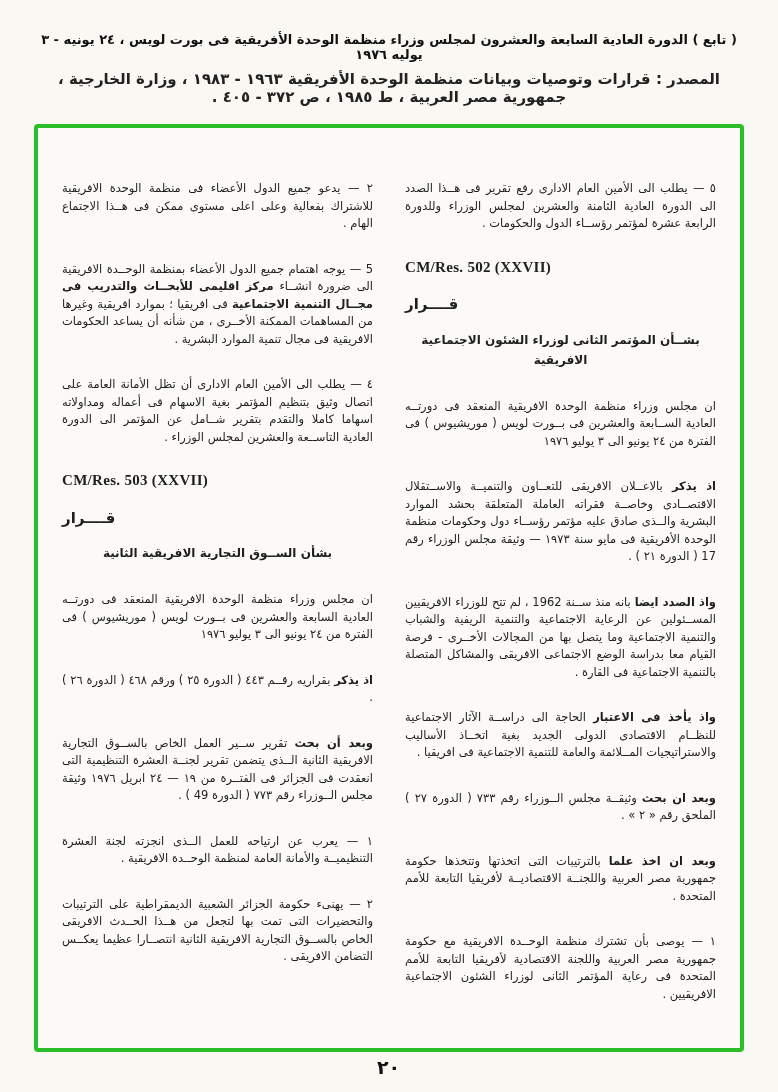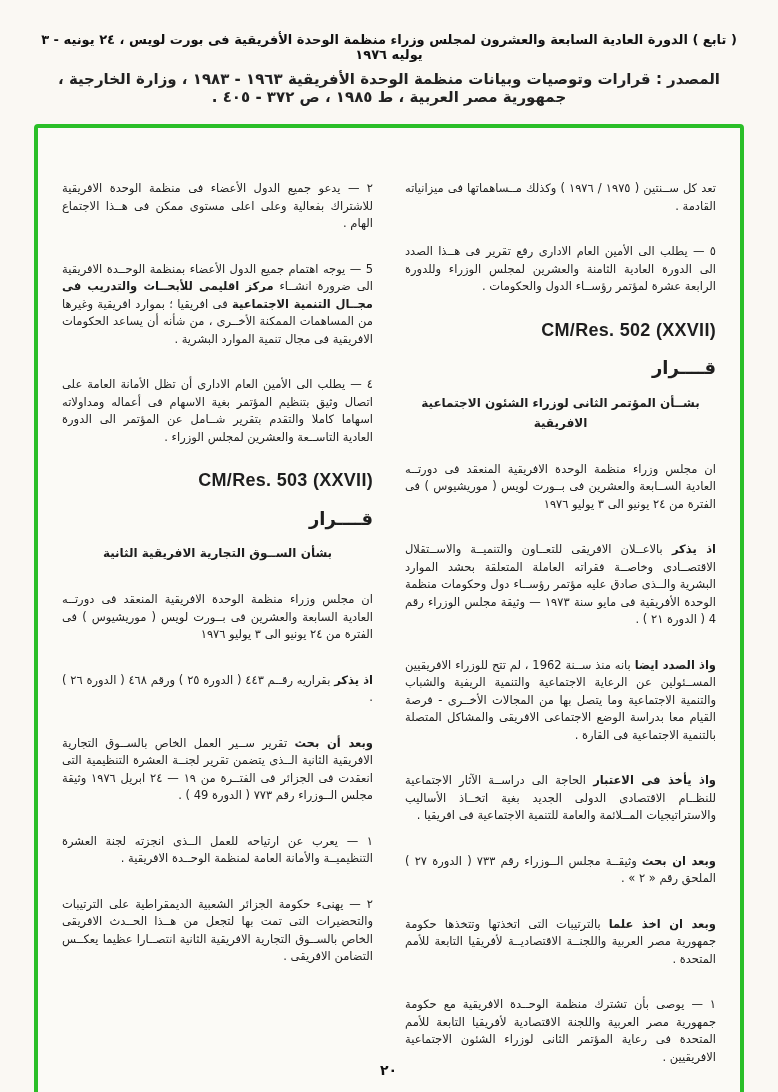--- a/index.html
+++ b/index.html
@@ -22,52 +22,51 @@
     background:#fbfaf6;
   }
   .columns { display:flex; direction:rtl; gap:32px; }
   .col {
     flex:1; direction:rtl; text-align:justify;
     font-size:11.5px; line-height:17.5px;
   }
   .p-body { margin-bottom:11px;margin-top:28px; }
   .seg-bold { font-weight:bold; }
   .p-ref {
-    direction:ltr; text-align:right;
-    font-family:Liberation Sans, sans-serif;
-    font-size:18px; font-weight:bold; letter-spacing:.3px;
+    direction:ltr; text-align:left;
+    font-family:Liberation Serif, serif;
+    font-size:15px; font-weight:bold; letter-spacing:.3px;
     margin:26px 0 20px;
   }
-  .p-res-word { text-align:right; font-weight:bold; font-size:18px; margin:0 0 16px; }
+  .p-res-word { text-align:left; font-weight:bold; font-size:15px; margin:0 0 16px; }
   .p-res-subject { text-align:center; font-weight:bold; font-size:12px; line-height:20px; margin-bottom:16px; }
   .footer {
     position:absolute; left:0; right:1px; bottom:14px;
-    text-align:center; font-weight:bold; font-size:14px; color:#111;
+    text-align:center; font-weight:bold; font-size:19px; color:#111;
   }
 </style>
 </head>
 <body>
 
 <div class="page">
 
   <div class="header">
     <div class="header-line1">( تابع ) الدورة العادية السابعة والعشرون لمجلس وزراء منظمة الوحدة الأفريقية فى بورت لويس ، ٢٤ يونيه - ٣ يوليه ١٩٧٦</div>
     <div class="header-line2">المصدر : قرارات وتوصيات وبيانات منظمة الوحدة الأفريقية ١٩٦٣ - ١٩٨٣ ، وزارة الخارجية ، جمهورية مصر العربية ، ط ١٩٨٥ ، ص ٣٧٢ - ٤٠٥ .</div>
   </div>
 
   <div class="frame" style="border-color: rgb(42, 191, 40);">
     <div class="columns">
       <div class="col">
-          <div class="p-body"><span>تعد كل ســنتين ( ١٩٧٥ / ١٩٧٦ ) وكذلك مــساهماتها فى ميزانياته القادمة .</span></div>
           <div class="p-body"><span>٥ — يطلب الى الأمين العام الادارى رفع تقرير فى هــذا الصدد الى الدورة العادية الثامنة والعشرين لمجلس الوزراء وللدورة الرابعة عشرة لمؤتمر رؤســاء الدول والحكومات .</span></div>
           <div class="p-ref"><span>CM/Res. 502 (XXVII)</span></div>
           <div class="p-res-word"><span class="seg-bold">قــــرار</span></div>
           <div class="p-res-subject"><span class="seg-bold">بشــأن المؤتمر الثانى لوزراء الشئون الاجتماعية الافريقية</span></div>
           <div class="p-body"><span>ان مجلس وزراء منظمة الوحدة الافريقية المنعقد فى دورتــه العادية الســابعة والعشرين فى بــورت لويس ( موريشيوس ) فى الفترة من ٢٤ يونيو الى ٣ يوليو ١٩٧٦</span></div>
-          <div class="p-body"><span class="seg-bold">اذ يذكر</span><span> بالاعــلان الافريقى للتعــاون والتنميــة والاســتقلال الاقتصــادى وخاصــة فقراته العاملة المتعلقة بحشد الموارد البشرية والــذى صادق عليه مؤتمر رؤســاء دول وحكومات منظمة الوحدة الأفريقية فى مايو سنة ١٩٧٣ — وثيقة مجلس الوزراء رقم 4 ( الدورة ٢١ ) .</span></div>
+          <div class="p-body"><span class="seg-bold">اذ يذكر</span><span> بالاعــلان الافريقى للتعــاون والتنميــة والاســتقلال الاقتصــادى وخاصــة فقراته العاملة المتعلقة بحشد الموارد البشرية والــذى صادق عليه مؤتمر رؤســاء دول وحكومات منظمة الوحدة الأفريقية فى مايو سنة ١٩٧٣ — وثيقة مجلس الوزراء رقم 17 ( الدورة ٢١ ) .</span></div>
           <div class="p-body"><span class="seg-bold">واذ الصدد ايضا</span><span> بانه منذ ســنة 1962 ، لم تتح للوزراء الافريقيين المســئولين عن الرعاية الاجتماعية والتنمية الريفية والشباب والتنمية الاجتماعية وما يتصل بها من المجالات الأخــرى - فرصة القيام معا بدراسة الوضع الاجتماعى الافريقى والمشاكل المتصلة بالتنمية الاجتماعية فى القارة .</span></div>
           <div class="p-body"><span class="seg-bold">واذ يأخذ فى الاعتبار</span><span> الحاجة الى دراســة الآثار الاجتماعية للنظــام الاقتصادى الدولى الجديد بغية اتخــاذ الأساليب والاستراتيجيات المــلائمة والعامة للتنمية الاجتماعية فى افريقيا .</span></div>
           <div class="p-body"><span class="seg-bold">وبعد ان بحث</span><span> وثيقــة مجلس الــوزراء رقم ٧٣٣ ( الدورة ٢٧ ) الملحق رقم « ٢ » .</span></div>
           <div class="p-body"><span class="seg-bold">وبعد ان اخذ علما</span><span> بالترتيبات التى اتخذتها وتتخذها حكومة جمهورية مصر العربية واللجنــة الاقتصاديــة لأفريقيا التابعة للأمم المتحدة .</span></div>
           <div class="p-body"><span>١ — يوصى بأن تشترك منظمة الوحــدة الافريقية مع حكومة جمهورية مصر العربية واللجنة الاقتصادية لأفريقيا التابعة للأمم المتحدة فى رعاية المؤتمر الثانى لوزراء الشئون الاجتماعية الافريقيين .</span></div>
         </div>
       <div class="col">
           <div class="p-body"><span>٢ — يدعو جميع الدول الأعضاء فى منظمة الوحدة الافريقية للاشتراك بفعالية وعلى اعلى مستوى ممكن فى هــذا الاجتماع الهام .</span></div>
           <div class="p-body"><span>5 — يوجه اهتمام جميع الدول الأعضاء بمنظمة الوحــدة الافريقية الى ضرورة انشــاء </span><span class="seg-bold">مركز اقليمى للأبحــاث والتدريب فى مجــال التنمية الاجتماعية</span><span> فى افريقيا ؛ بموارد افريقية وغيرها من المساهمات الممكنة الأخــرى ، من شأنه أن يساعد الحكومات الافريقية فى مجال تنمية الموارد البشرية .</span></div>
           <div class="p-body"><span>٤ — يطلب الى الأمين العام الادارى أن تظل الأمانة العامة على اتصال وثيق بتنظيم المؤتمر بغية الاسهام فى أعماله ومداولاته اسهاما كاملا والتقدم بتقرير شــامل عن المؤتمر الى الدورة العادية التاســعة والعشرين لمجلس الوزراء .</span></div>

